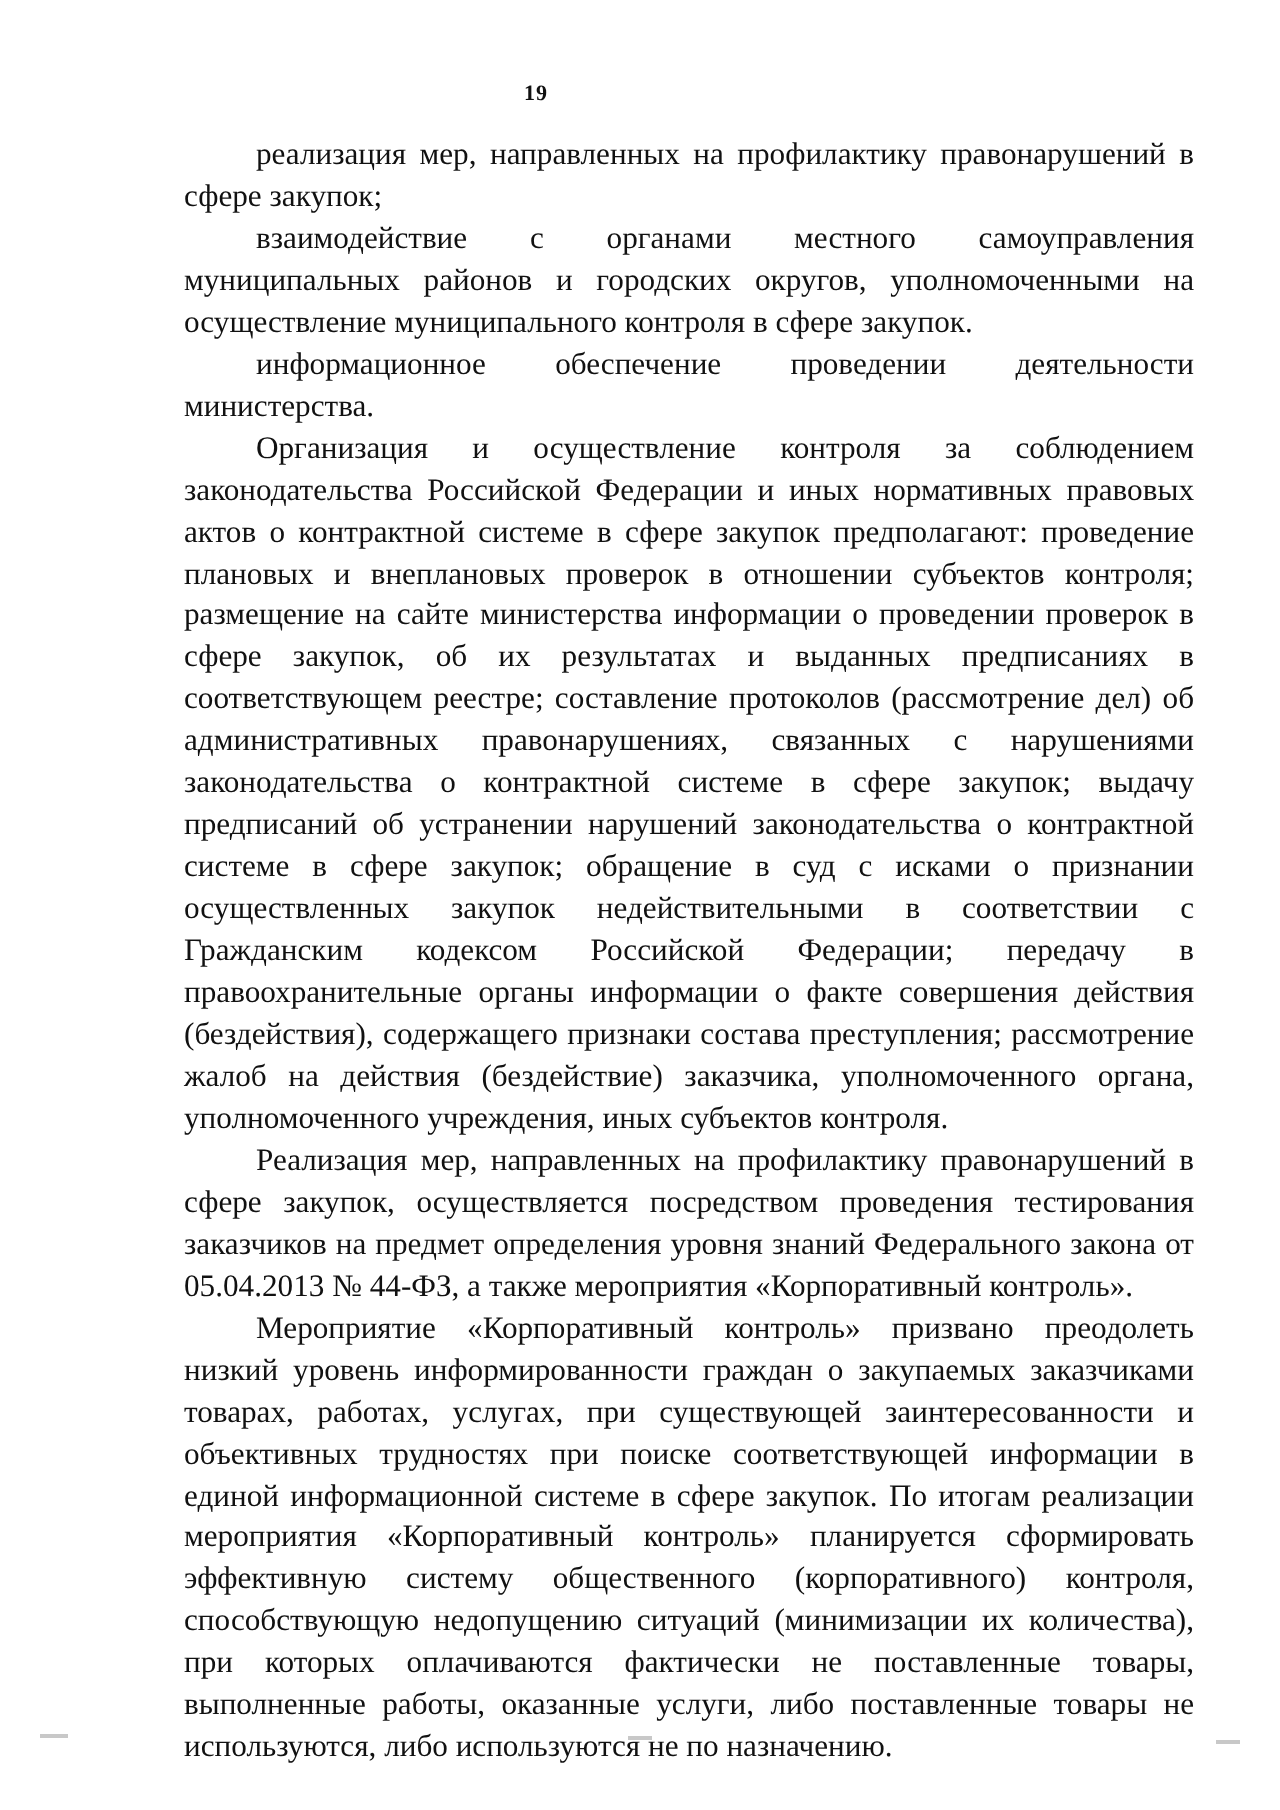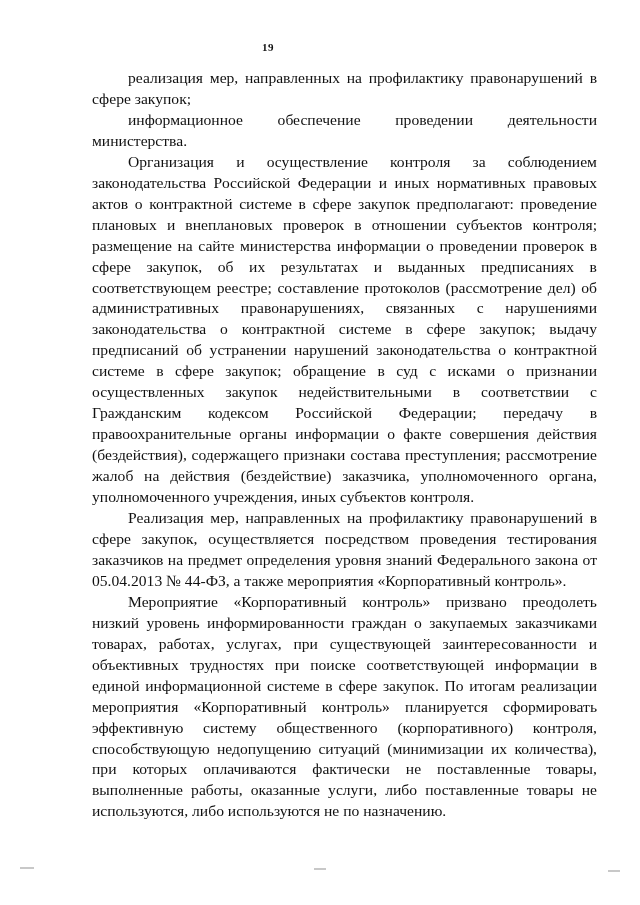--- a/index.html
+++ b/index.html
@@ -48,20 +48,21 @@
     }
   </style>
 </head>
 <body>
 
 <div>
   <div class="page-number">19</div>
 
   <div class="body-text">
     <p class="para">реализация мер, направленных на профилактику правонарушений в сфере закупок;</p>
+    <p class="para">взаимодействие с органами местного самоуправления муниципальных районов и городских округов, уполномоченными на осуществление муниципального контроля в сфере закупок.</p>
     <p class="para">информационное обеспечение проведении деятельности министерства.</p>
     <p class="para">Организация и осуществление контроля за соблюдением законодательства Российской Федерации и иных нормативных правовых актов о контрактной системе в сфере закупок предполагают: проведение плановых и внеплановых проверок в отношении субъектов контроля; размещение на сайте министерства информации о проведении проверок в сфере закупок, об их результатах и выданных предписаниях в соответствующем реестре; составление протоколов (рассмотрение дел) об административных правонарушениях, связанных с нарушениями законодательства о контрактной системе в сфере закупок; выдачу предписаний об устранении нарушений законодательства о контрактной системе в сфере закупок; обращение в суд с исками о признании осуществленных закупок недействительными в соответствии с Гражданским кодексом Российской Федерации; передачу в правоохранительные органы информации о факте совершения действия (бездействия), содержащего признаки состава преступления; рассмотрение жалоб на действия (бездействие) заказчика, уполномоченного органа, уполномоченного учреждения, иных субъектов контроля.</p>
     <p class="para">Реализация мер, направленных на профилактику правонарушений в сфере закупок, осуществляется посредством проведения тестирования заказчиков на предмет определения уровня знаний Федерального закона от 05.04.2013 № 44-ФЗ, а также мероприятия «Корпоративный контроль».</p>
     <p class="para">Мероприятие «Корпоративный контроль» призвано преодолеть низкий уровень информированности граждан о закупаемых заказчиками товарах, работах, услугах, при существующей заинтересованности и объективных трудностях при поиске соответствующей информации в единой информационной системе в сфере закупок. По итогам реализации мероприятия «Корпоративный контроль» планируется сформировать эффективную систему общественного (корпоративного) контроля, способствующую недопущению ситуаций (минимизации их количества), при которых оплачиваются фактически не поставленные товары, выполненные работы, оказанные услуги, либо поставленные товары не используются, либо используются не по назначению.</p>
   </div>
 
   <div class="artifact" style="left:20px; top:867px; width:14px;"></div>
   <div class="artifact" style="left:314px; top:868px; width:12px;"></div>
   <div class="artifact" style="left:608px; top:870px; width:12px;"></div>
 </div>

